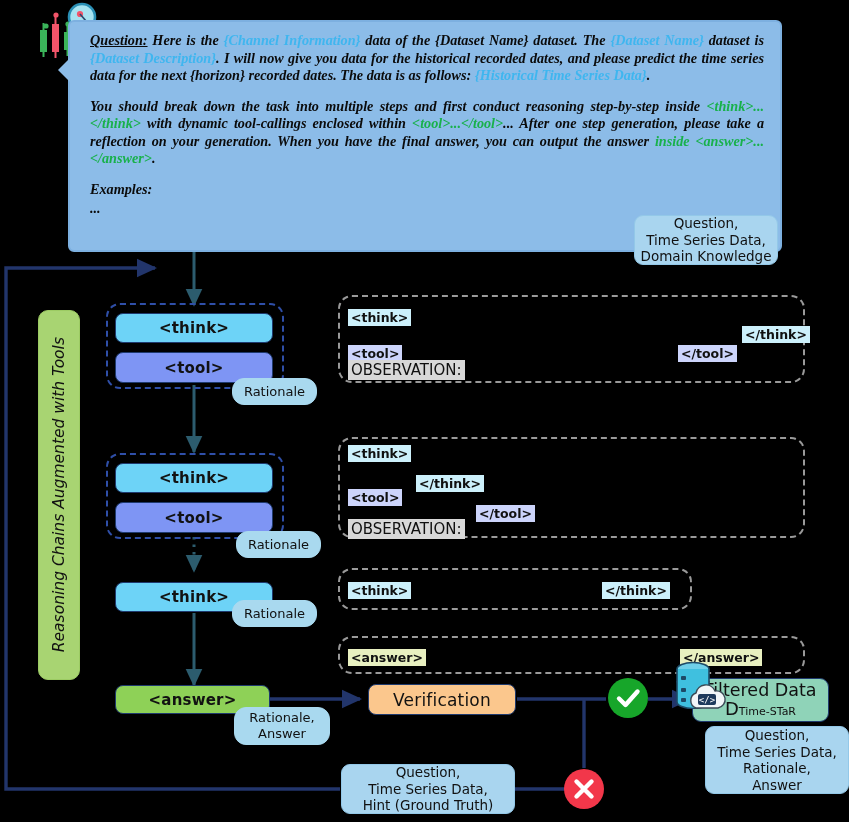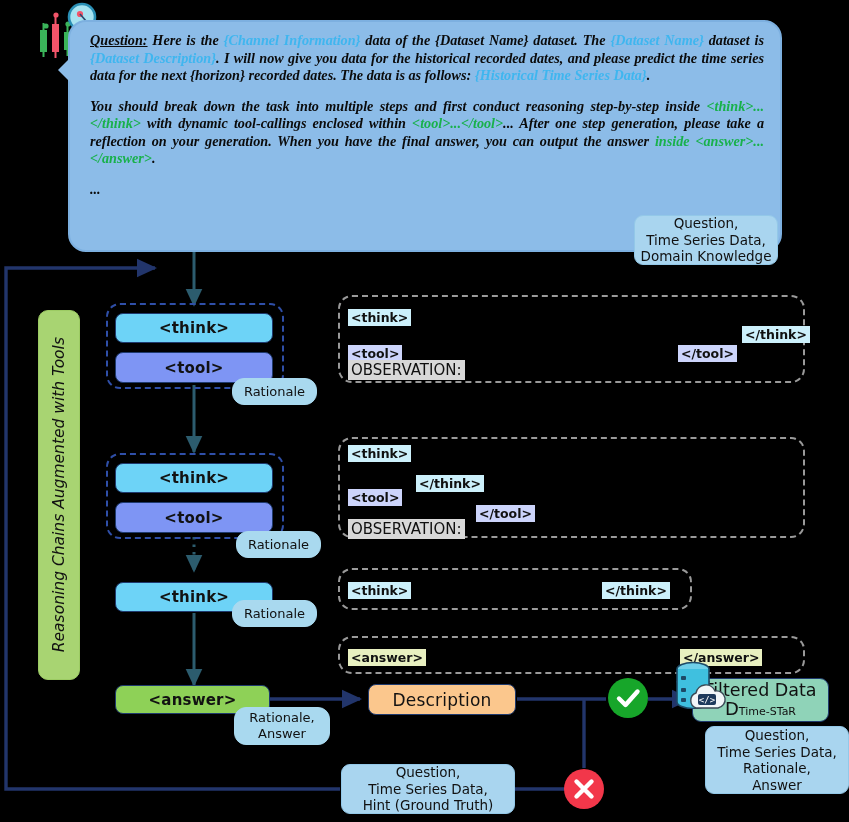--- a/index.html
+++ b/index.html
@@ -3,21 +3,21 @@
 <meta charset="utf-8">
 <style>
   html,body{margin:0;padding:0;background:#000;}
   body{width:849px;height:822px;position:relative;overflow:hidden;
        font-family:"DejaVu Sans", sans-serif;}
   .abs{position:absolute;}
 
   
   #prompt-bubble{
     left:68px;top:20px;width:714px;height:232px;
-    background:#8cbce8;border:2px solid #7db0e0;border-radius:18px;
+    background:#8cbce8;border:2px solid #7db0e0;border-radius:6px;
     box-sizing:border-box;padding:10px 16px 0 20px;
   }
   #prompt-bubble .tail{
     position:absolute;left:-12px;top:36px;width:0;height:0;
     border:12px solid transparent;border-right-color:#8cbce8;border-left:0;
   }
   .ptext{
     font-family:"Liberation Serif", serif;font-style:italic;font-weight:bold;
     font-size:14.2px;line-height:17.5px;color:#0b0b0b;text-align:justify;
     margin:0 0 13px 0;
@@ -152,20 +152,21 @@
   <div class="tail"></div>
 
   <p class="ptext">
     <span class="u">Question:</span><span> Here is the </span><span class="ph">{Channel Information}</span><span> data of the {Dataset Name} dataset. The </span><span class="ph">{Dataset Name}</span><span> dataset is </span><span class="ph">{Dataset Description}</span><span>. I will now give you data for the historical recorded dates, and please predict the time series data for the next {horizon} recorded dates. The data is as follows: </span><span class="ph">{Historical Time Series Data}</span><span>.</span>
   </p>
 
   <p class="ptext">
     <span>You should break down the task into multiple steps and first conduct reasoning step-by-step inside </span><span class="tag-g">&lt;think&gt;...&lt;/think&gt;</span><span> with dynamic tool-callings enclosed within </span><span class="tag-g">&lt;tool&gt;...&lt;/tool&gt;</span><span>... After one step generation, please take a reflection on your generation. When you have the final answer, you can output the answer </span><span class="tag-g">inside &lt;answer&gt;...&lt;/answer&gt;</span><span>.</span>
   </p>
 
+  <p class="ptext" style="margin-bottom:2px;">Examples:</p>
   <p class="ptext" style="margin:0;">...</p>
 </div>
 
 <div class="abs callout" style="left:634px;top:215px;width:144px;height:50px;white-space:pre-line;">Question,
 Time Series Data,
 Domain Knowledge</div>
 
 <div id="side-label" class="abs">
   <span>Reasoning Chains Augmented with Tools</span>
 </div>
@@ -206,21 +207,21 @@
 
 <div class="dashpanel" style="left:338px;top:636px;width:467px;height:38px;">
   <span class="hl hl-ans" style="left:8px;top:11px;">&lt;answer&gt;</span>
   <span class="hl hl-ans" style="left:340px;top:11px;">&lt;/answer&gt;</span>
 </div>
 
 <div class="abs blk blk-answer" style="left:115px;top:685px;width:155px;height:29px;">&lt;answer&gt;</div>
 <div class="abs rationale" style="left:234px;top:707px;width:96px;height:38px;white-space:pre-line;">Rationale,
 Answer</div>
 
-<div class="abs blk blk-verify" style="left:368px;top:684px;width:148px;height:31px;">Description</div>
+<div class="abs blk blk-verify" style="left:368px;top:684px;width:148px;height:31px;">Verification</div>
 
 <div class="abs mark mark-ok" style="left:608px;top:678px;width:40px;height:40px;">
   <svg width="40" height="40" viewBox="0 0 40 40">
     <circle cx="20" cy="20" r="19" fill="#17a62a"></circle>
     <path d="M11,20.5 L17.5,27 L29.5,13.5" stroke="#fff" stroke-width="4.4" fill="none" stroke-linecap="round" stroke-linejoin="round"></path>
   </svg>
 </div>
 <div class="abs mark mark-bad" style="left:564px;top:769px;width:40px;height:40px;">
   <svg width="40" height="40" viewBox="0 0 40 40">
     <circle cx="20" cy="20" r="19" fill="#f2374a"></circle>

